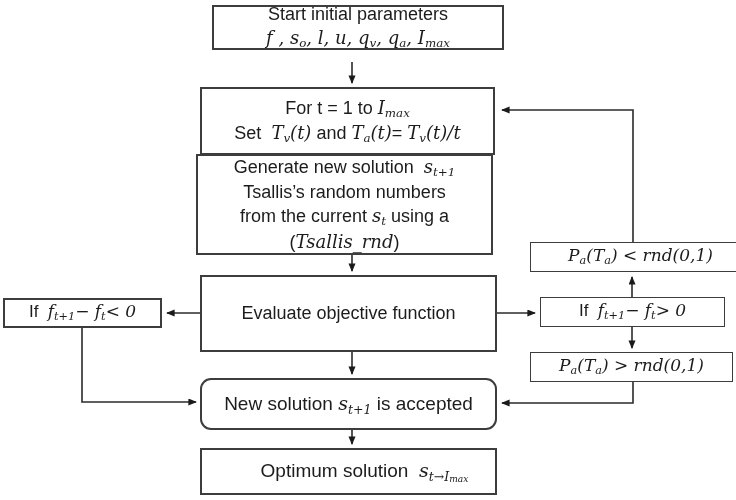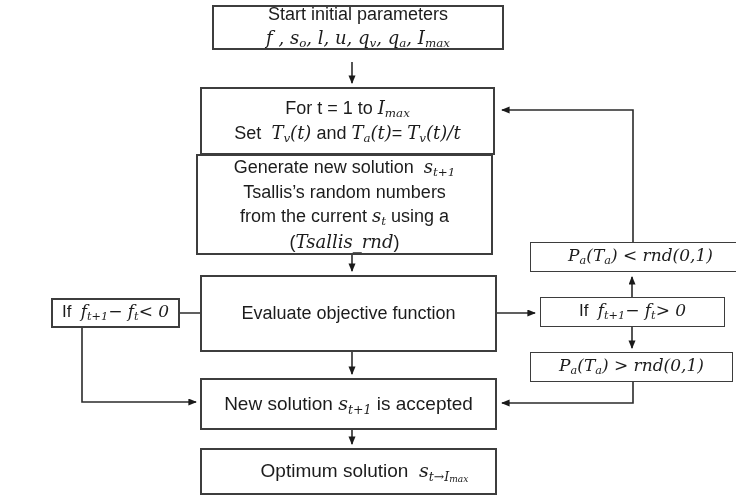--- a/index.html
+++ b/index.html
@@ -66,29 +66,29 @@
     <div class="line"><span class="seg-r">Generate new solution  </span><span class="seg-i">s</span><span class="seg-sub">t+1</span></div>
     <div class="line"><span class="seg-r">Tsallis’s random numbers</span></div>
     <div class="line"><span class="seg-r">from the current </span><span class="seg-i">s</span><span class="seg-sub">t</span><span class="seg-r"> using a</span></div>
     <div class="line"><span class="seg-r">(</span><span class="seg-i">Tsallis_rnd</span><span class="seg-r">)</span></div>
   </div>
 
   <div class="box fs18" style="left:200px;top:275px;width:297px;height:77px;">
     <div class="line"><span class="seg-r">Evaluate objective function</span></div>
   </div>
 
-  <div class="box fs19" style="left:200px;top:378px;width:297px;height:52px;">
+  <div class="box fs19" style="left:200px;top:378px;width:297px;height:52px;border-radius:11px;">
     <div class="line"><span class="seg-r">New solution </span><span class="seg-i">s</span><span class="seg-sub">t+1</span><span class="seg-r"> is accepted</span></div>
   </div>
 
   <div class="box fs19" style="left:200px;top:448px;width:297px;height:47px;padding-left:32px;">
     <div class="line"><span class="seg-r">Optimum solution  </span><span class="seg-i">s</span><span class="seg-sub">t→I</span><span class="seg-subsub">max</span></div>
   </div>
 
-  <div class="box fs17" style="left:3px;top:298px;width:129px;height:30px;margin-left:48px;">
+  <div class="box fs17" style="left:3px;top:298px;width:159px;height:30px;">
     <div class="line"><span class="seg-r">If  </span><span class="seg-i">f</span><span class="seg-sub">t+1</span><span class="seg-i">− </span><span class="seg-i">f</span><span class="seg-sub">t</span><span class="seg-i">&lt; 0</span></div>
   </div>
 
   <div class="box thin fs17" style="left:530px;top:242px;width:221px;height:30px;">
     <div class="line"><span class="seg-i">P</span><span class="seg-sub">a</span><span class="seg-i">(</span><span class="seg-i">T</span><span class="seg-sub">a</span><span class="seg-i">) &lt; rnd(0,1)</span></div>
   </div>
 
   <div class="box thin fs17" style="left:540px;top:297px;width:185px;height:30px;">
     <div class="line"><span class="seg-r">If  </span><span class="seg-i">f</span><span class="seg-sub">t+1</span><span class="seg-i">− </span><span class="seg-i">f</span><span class="seg-sub">t</span><span class="seg-i">&gt; 0</span></div>
   </div>

